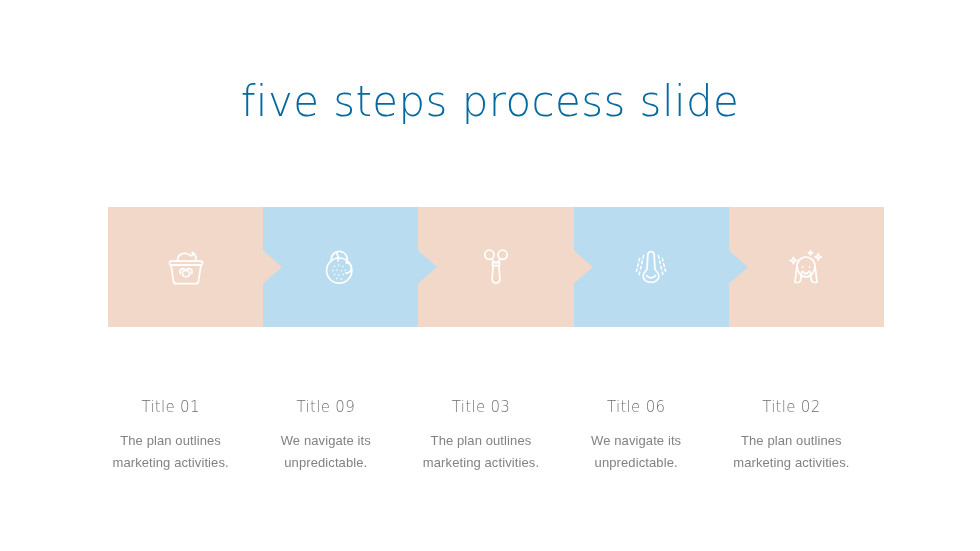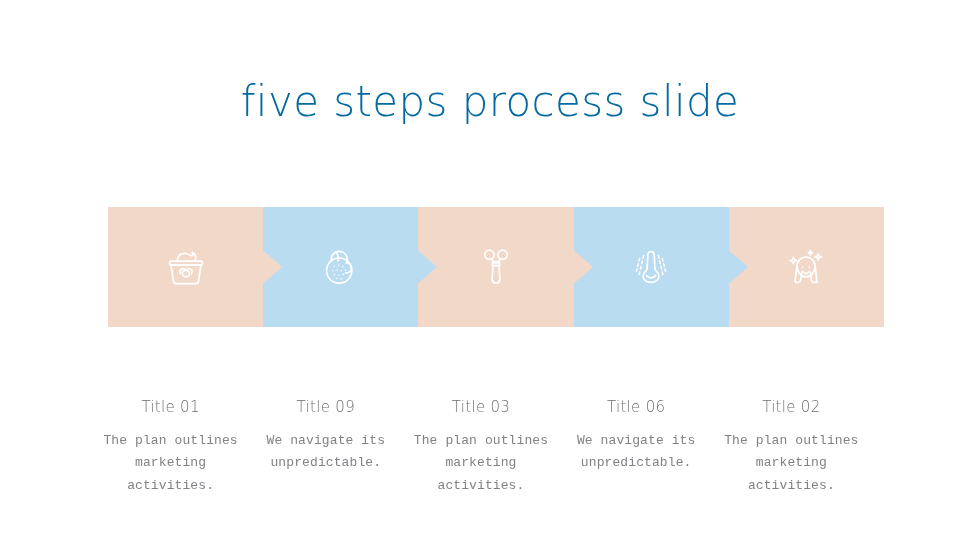--- a/index.html
+++ b/index.html
@@ -101,21 +101,21 @@
     font-family: "DejaVu Sans", sans-serif;
     font-size: 15px;
     font-weight: 300;
     color: #6d6e71;
     letter-spacing: 0.3px;
     line-height: 1.3;
     margin-bottom: 12px;
     white-space: nowrap;
   }
   .caption-body {
-    font-family: Liberation Mono, monospace;
+    font-family: Liberation Sans, sans-serif;
     font-size: 13px;
     font-weight: 300;
     color: #808285;
     line-height: 1.75;
     letter-spacing: 0.1px;
   }
 </style>
 </head>
 <body>
 

